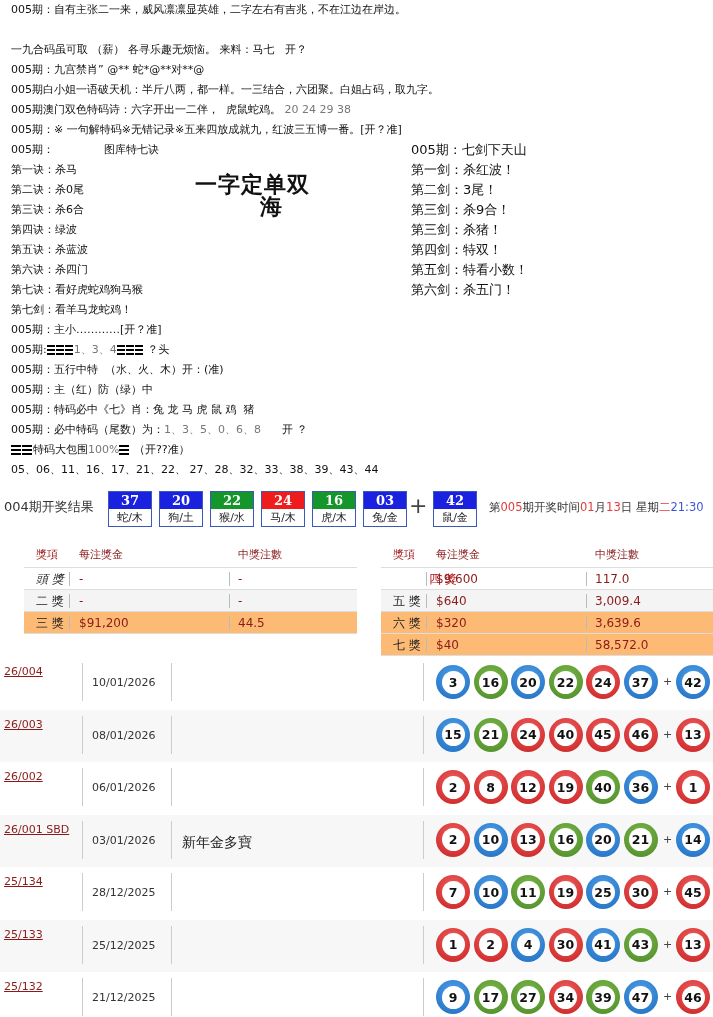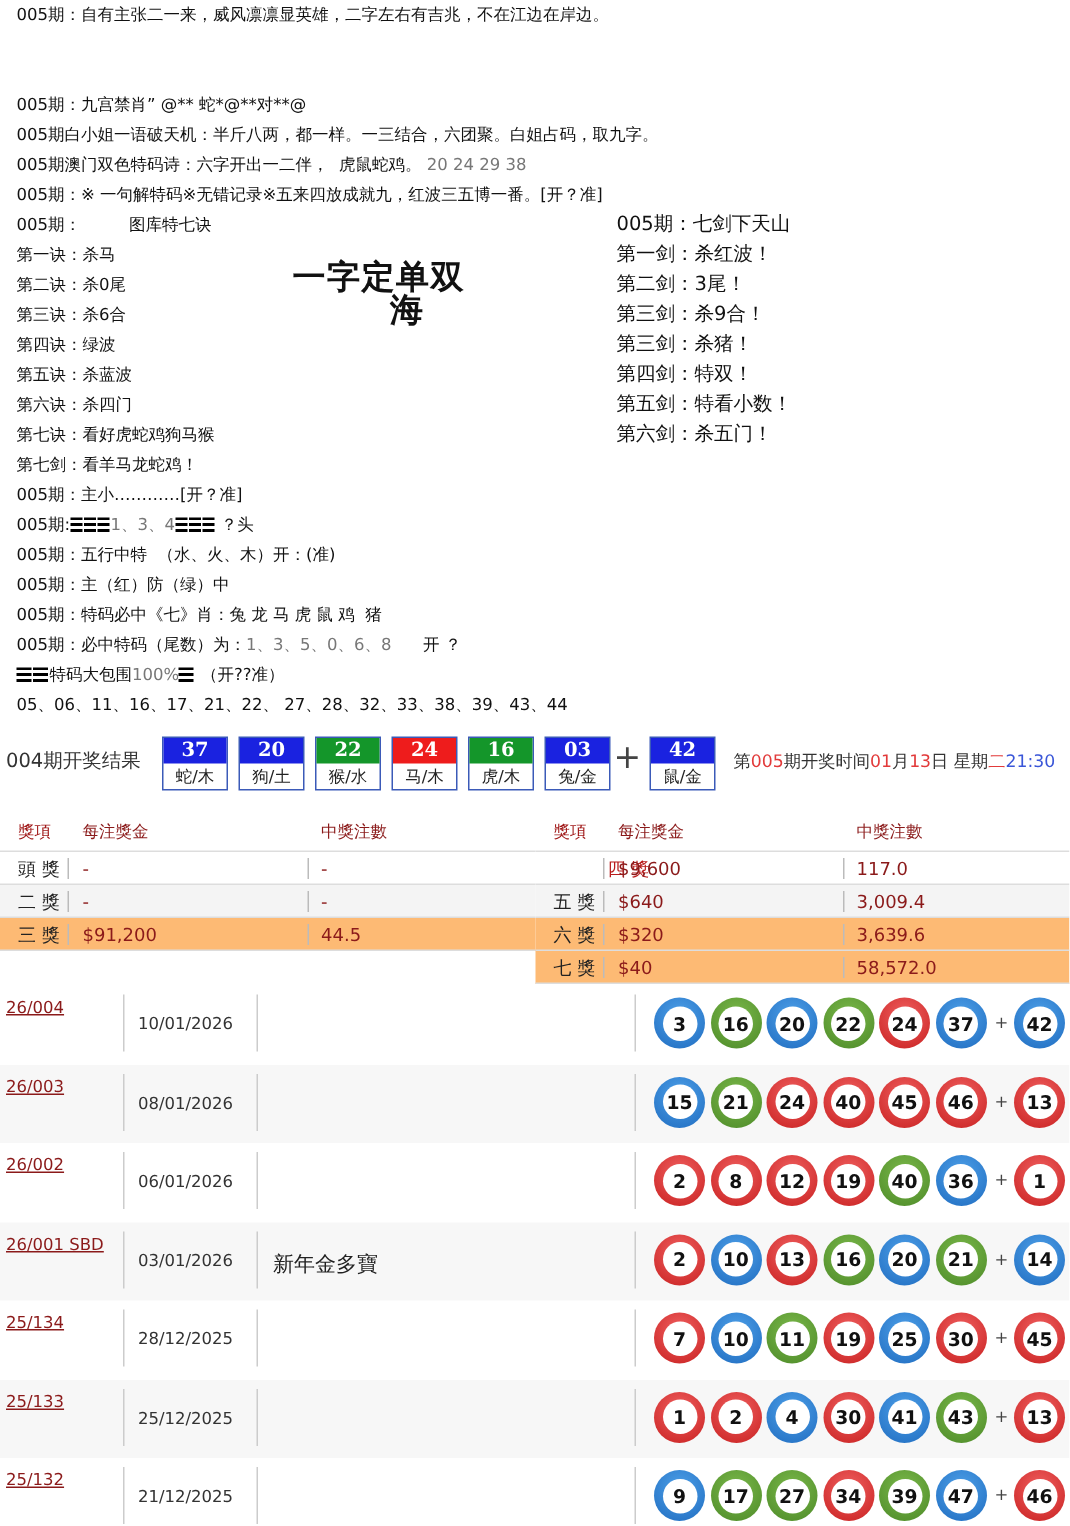--- a/index.html
+++ b/index.html
@@ -20,21 +20,21 @@
   .ball-box { position: absolute; top: 4px; width: 44px; height: 36px; border: 1px solid #3b5ab8; background: #fff; text-align: center; }
   .ball-box .num { height: 17px; line-height: 17px; color: #fff; font-weight: bold; font-size: 13px; font-family: "DejaVu Serif", serif; }
   .ball-box .zod { font-size: 11px; line-height: 17px; color: #222; }
   .plus { position: absolute; left: 409px; top: 6px; font-size: 22px; color: #444; }
   .draw-info { position: absolute; left: 489px; top: 13px; font-size: 11.5px; color: #333; white-space: nowrap; }
   .red { color: #e23a3a; }
   .blue { color: #3a56d8; }
 
   
   .prize { position: absolute; top: 542px; width: 713px; height: 112px; }
-  .ptab { position: absolute; top: 0; font-size: 12px; }
+  .ptab { position: absolute; top: 0; font-size: 12px; padding-left: 24px; }
   .ptab .hdr { height: 26px; line-height: 26px; color: #a01818; font-size: 11px; position: relative; border-bottom: 1px solid #ddd; }
   .ptab .row { height: 22px; line-height: 22px; position: relative; border-bottom: 1px solid #ddd; }
   .ptab .row.alt { background: #f4f4f4; }
   .ptab .row.hl { background: #fdba74; }
   .ptab .c1 { position: absolute; left: 12px; color: #222; }
   .ptab .c2 { position: absolute; left: 55px; color: #8b1a1a; }
   .ptab .c3 { position: absolute; left: 214px; color: #8b1a1a; }
   .ptab .sep1 { position: absolute; left: 45px; top: 4px; width: 1px; height: 14px; background: #bbb; }
   .ptab .sep2 { position: absolute; left: 205px; top: 4px; width: 1px; height: 14px; background: #bbb; }
 
@@ -52,25 +52,26 @@
   .lb.red { background: radial-gradient(circle at 50% 35%, #f06060, #c82020); }
   .lb.blue { background: radial-gradient(circle at 50% 35%, #4ea0e8, #1f6cc0); }
   .lb.green { background: radial-gradient(circle at 50% 35%, #7ab84a, #4d8a28); }
   .hplus { position: absolute; left: 227px; top: 10px; font-size: 11px; color: #444; }
 </style>
 </head>
 <body>
 
 <div class="top">
   <div class="line" style="top:1px">005期：自有主张二一来，威风凛凛显英雄，二字左右有吉兆，不在江边在岸边。</div>
+  <div class="line" style="top:41px">一九合码虽可取 （薪） 各寻乐趣无烦恼。 来料：马七   开？</div>
   <div class="line" style="top:61px">005期：九宫禁肖” @** 蛇*@**对**@</div>
   <div class="line" style="top:81px">005期白小姐一语破天机：半斤八两，都一样。一三结合，六团聚。白姐占码，取九字。</div>
   <div class="line" style="top:101px"><span>005期澳门双色特码诗：六字开出一二伴，  虎鼠蛇鸡。</span> <span class="dim">20 24 29 38</span></div>
   <div class="line" style="top:121px">005期：※ 一句解特码※无错记录※五来四放成就九，红波三五博一番。[开？准]</div>
-  <div class="line" style="top:141px"><span>005期：</span><span style="margin-left:32px">图库特七诀</span></div>
+  <div class="line" style="top:141px"><span>005期：</span><span style="margin-left:50px">图库特七诀</span></div>
   <div class="rline" style="top:141px">005期：七剑下天山</div>
 
   <div class="line" style="top:161px">第一诀：杀马</div>
   <div class="line" style="top:181px">第二诀：杀0尾</div>
   <div class="line" style="top:201px">第三诀：杀6合</div>
   <div class="line" style="top:221px">第四诀：绿波</div>
   <div class="line" style="top:241px">第五诀：杀蓝波</div>
   <div class="line" style="top:261px">第六诀：杀四门</div>
   <div class="line" style="top:281px">第七诀：看好虎蛇鸡狗马猴</div>
   <div class="line" style="top:301px">第七剑：看羊马龙蛇鸡！</div>
@@ -133,21 +134,21 @@
 </div>
 
 <div class="prize">
   <div class="ptab" style="left:0; width:357px;" id="ptab-left">
       <div class="hdr">
         <span class="c1" style="color:#a01818">獎項</span>
         <span class="c2">每注獎金</span>
         <span class="c3">中獎注數</span>
       </div>
       <div class="row">
-        <span class="c1" style="color: rgb(34, 34, 34);">頭 獎</span>
+        <span class="c1" style="color: rgb(34, 34, 34); font-style: italic;">頭 獎</span>
         <span class="sep1"></span>
         <span class="c2">-</span>
         <span class="sep2"></span>
         <span class="c3">-</span>
       </div>
       <div class="row alt">
         <span class="c1" style="color: rgb(34, 34, 34);">二 獎</span>
         <span class="sep1"></span>
         <span class="c2">-</span>
         <span class="sep2"></span>

